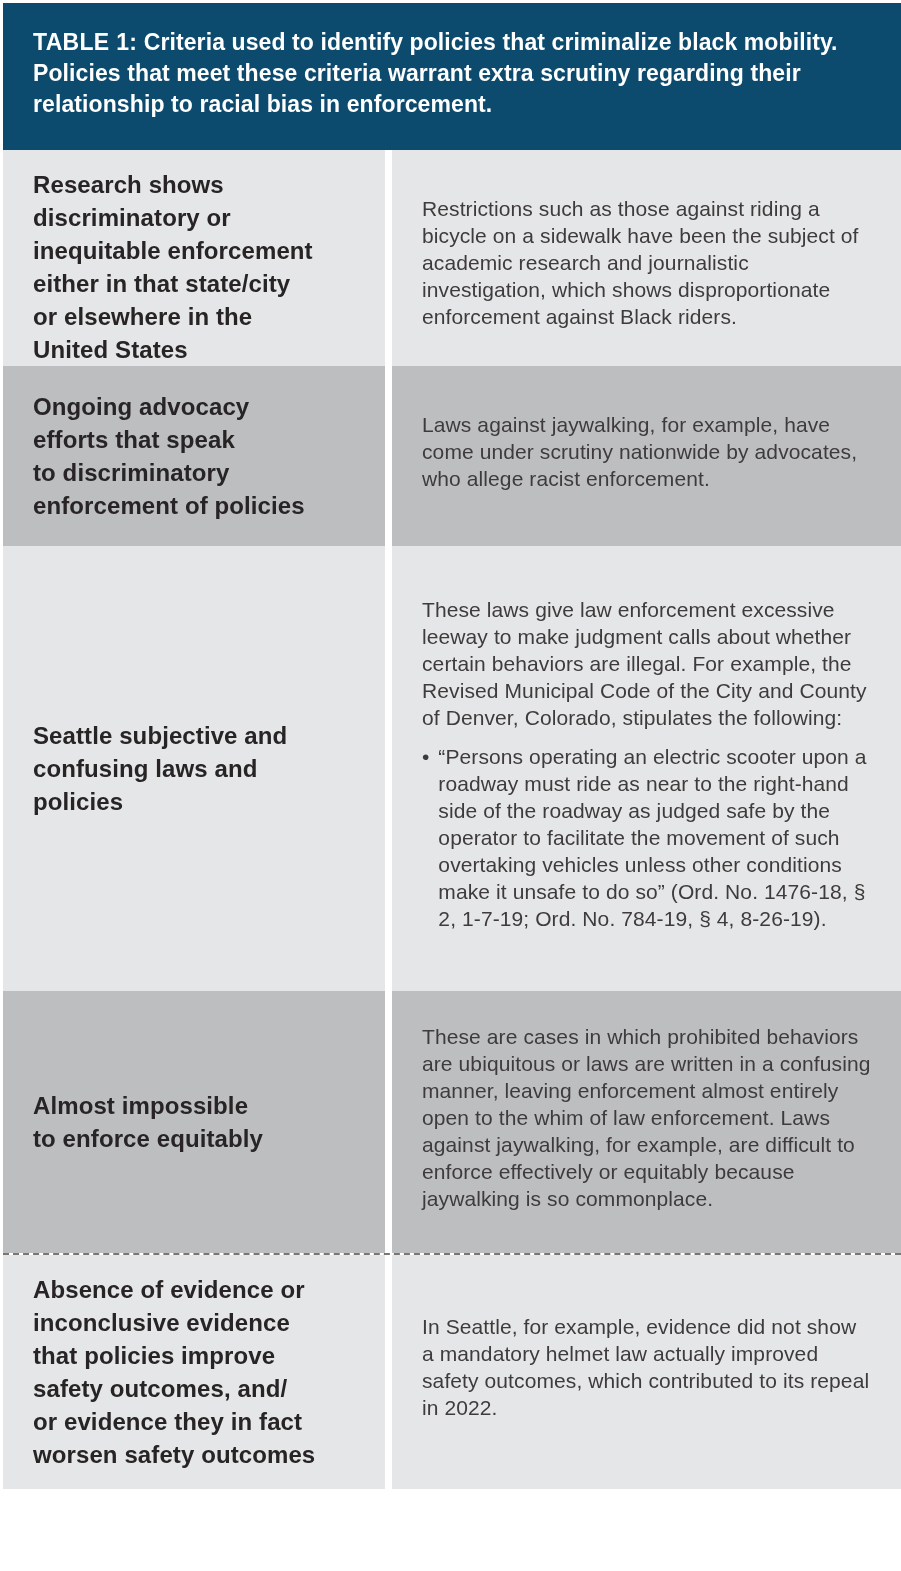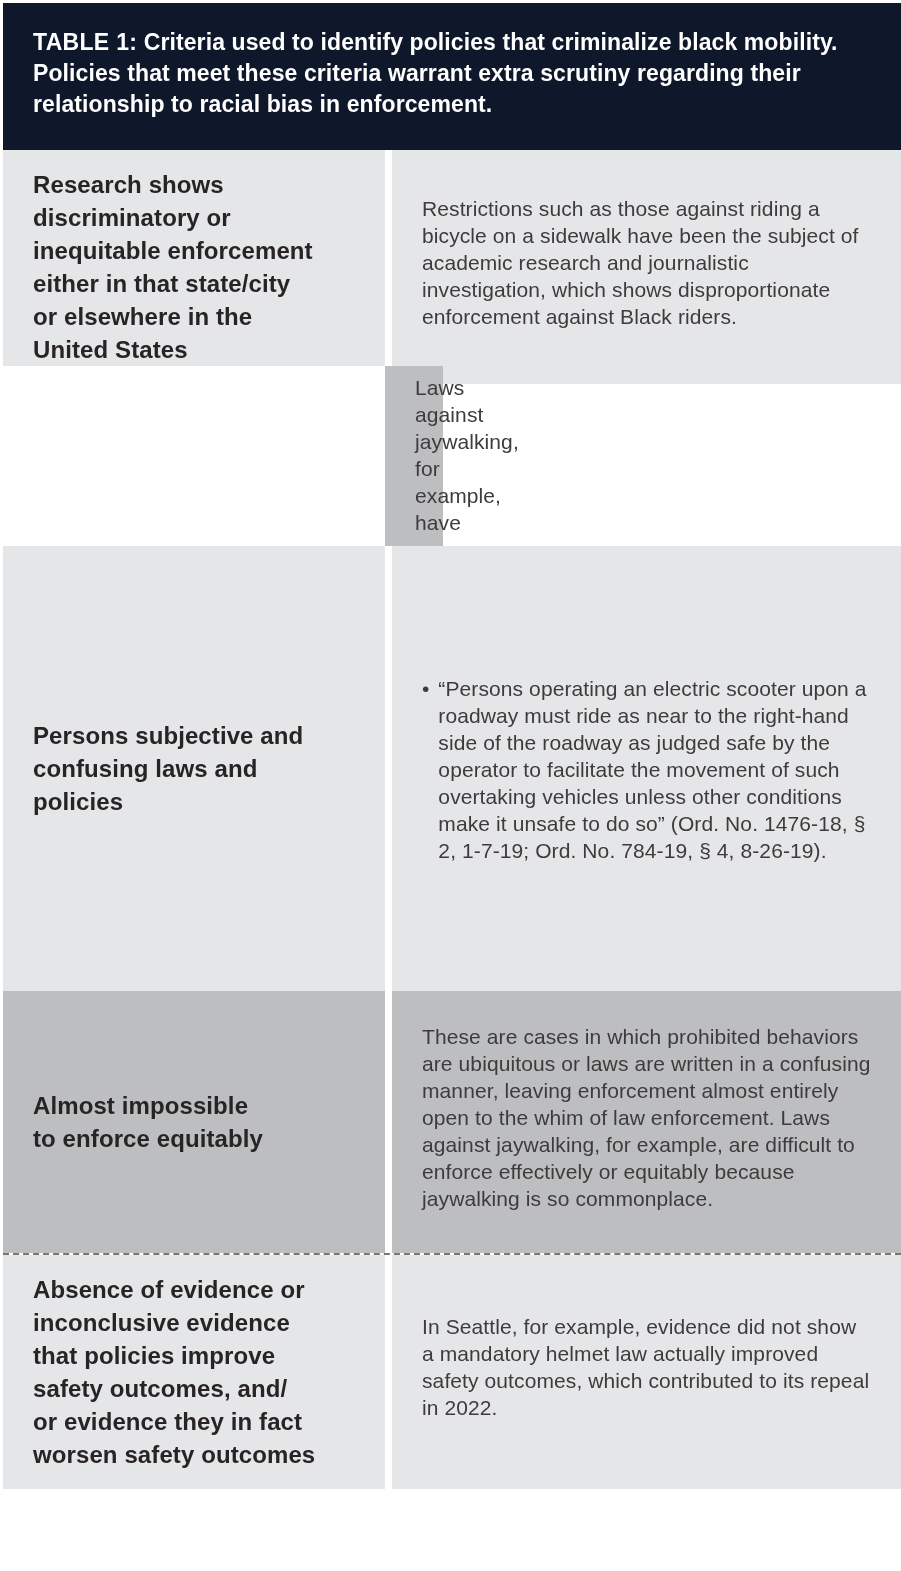--- a/index.html
+++ b/index.html
@@ -8,21 +8,21 @@
 
   .page {
     width: 901px; height: 1571px;
     padding-left: 3px; padding-top: 3px;
     background: #ffffff;
   }
 
   
   .thead {
     height: 147px;
-    background: #0f172a;
+    background: #0c4a6e;
     color: #ffffff;
     padding: 24px 42px 0 30px;
   }
   .thead p {
     font-size: 23px;
     line-height: 31px;
     font-weight: bold;
     letter-spacing: 0.1px;
   }
   .thead .tlabel { font-weight: bold; letter-spacing: 0.3px; }
@@ -93,34 +93,41 @@
 or elsewhere in the
 United States</p>
     </div>
     <div class="divider"></div>
     <div class="cell right">
       <p class="desc">Restrictions such as those against riding a bicycle on a sidewalk have been the subject of academic research and journalistic investigation, which shows disproportionate enforcement against Black riders.</p>
     </div>
   </section>
 
   <section class="row dark r2">
+    <div class="cell left">
+      <p class="criterion">Ongoing advocacy
+efforts that speak
+to discriminatory
+enforcement of policies</p>
+    </div>
     <div class="divider"></div>
     <div class="cell right">
       <p class="desc">Laws against jaywalking, for example, have come under scrutiny nationwide by advocates, who allege racist enforcement.</p>
     </div>
   </section>
 
   <section class="row light r3">
     <div class="cell left">
-      <p class="criterion">Persons subjective and
+      <p class="criterion">Seattle subjective and
 confusing laws and
 policies</p>
     </div>
     <div class="divider"></div>
     <div class="cell right">
+      <p class="desc">These laws give law enforcement excessive leeway to make judgment calls about whether certain behaviors are illegal. For example, the Revised Municipal Code of the City and County of Denver, Colorado, stipulates the following:</p>
       <div class="bullet">
         <span class="bullet-marker">•</span>
         <p class="desc">“Persons operating an electric scooter upon a roadway must ride as near to the right-hand side of the roadway as judged safe by the operator to facilitate the movement of such overtaking vehicles unless other conditions make it unsafe to do so” (Ord. No. 1476-18, § 2, 1-7-19; Ord. No. 784-19, § 4, 8-26-19).</p>
       </div>
     </div>
   </section>
 
   <section class="row dark r4">
     <div class="cell left">
       <p class="criterion">Almost impossible

